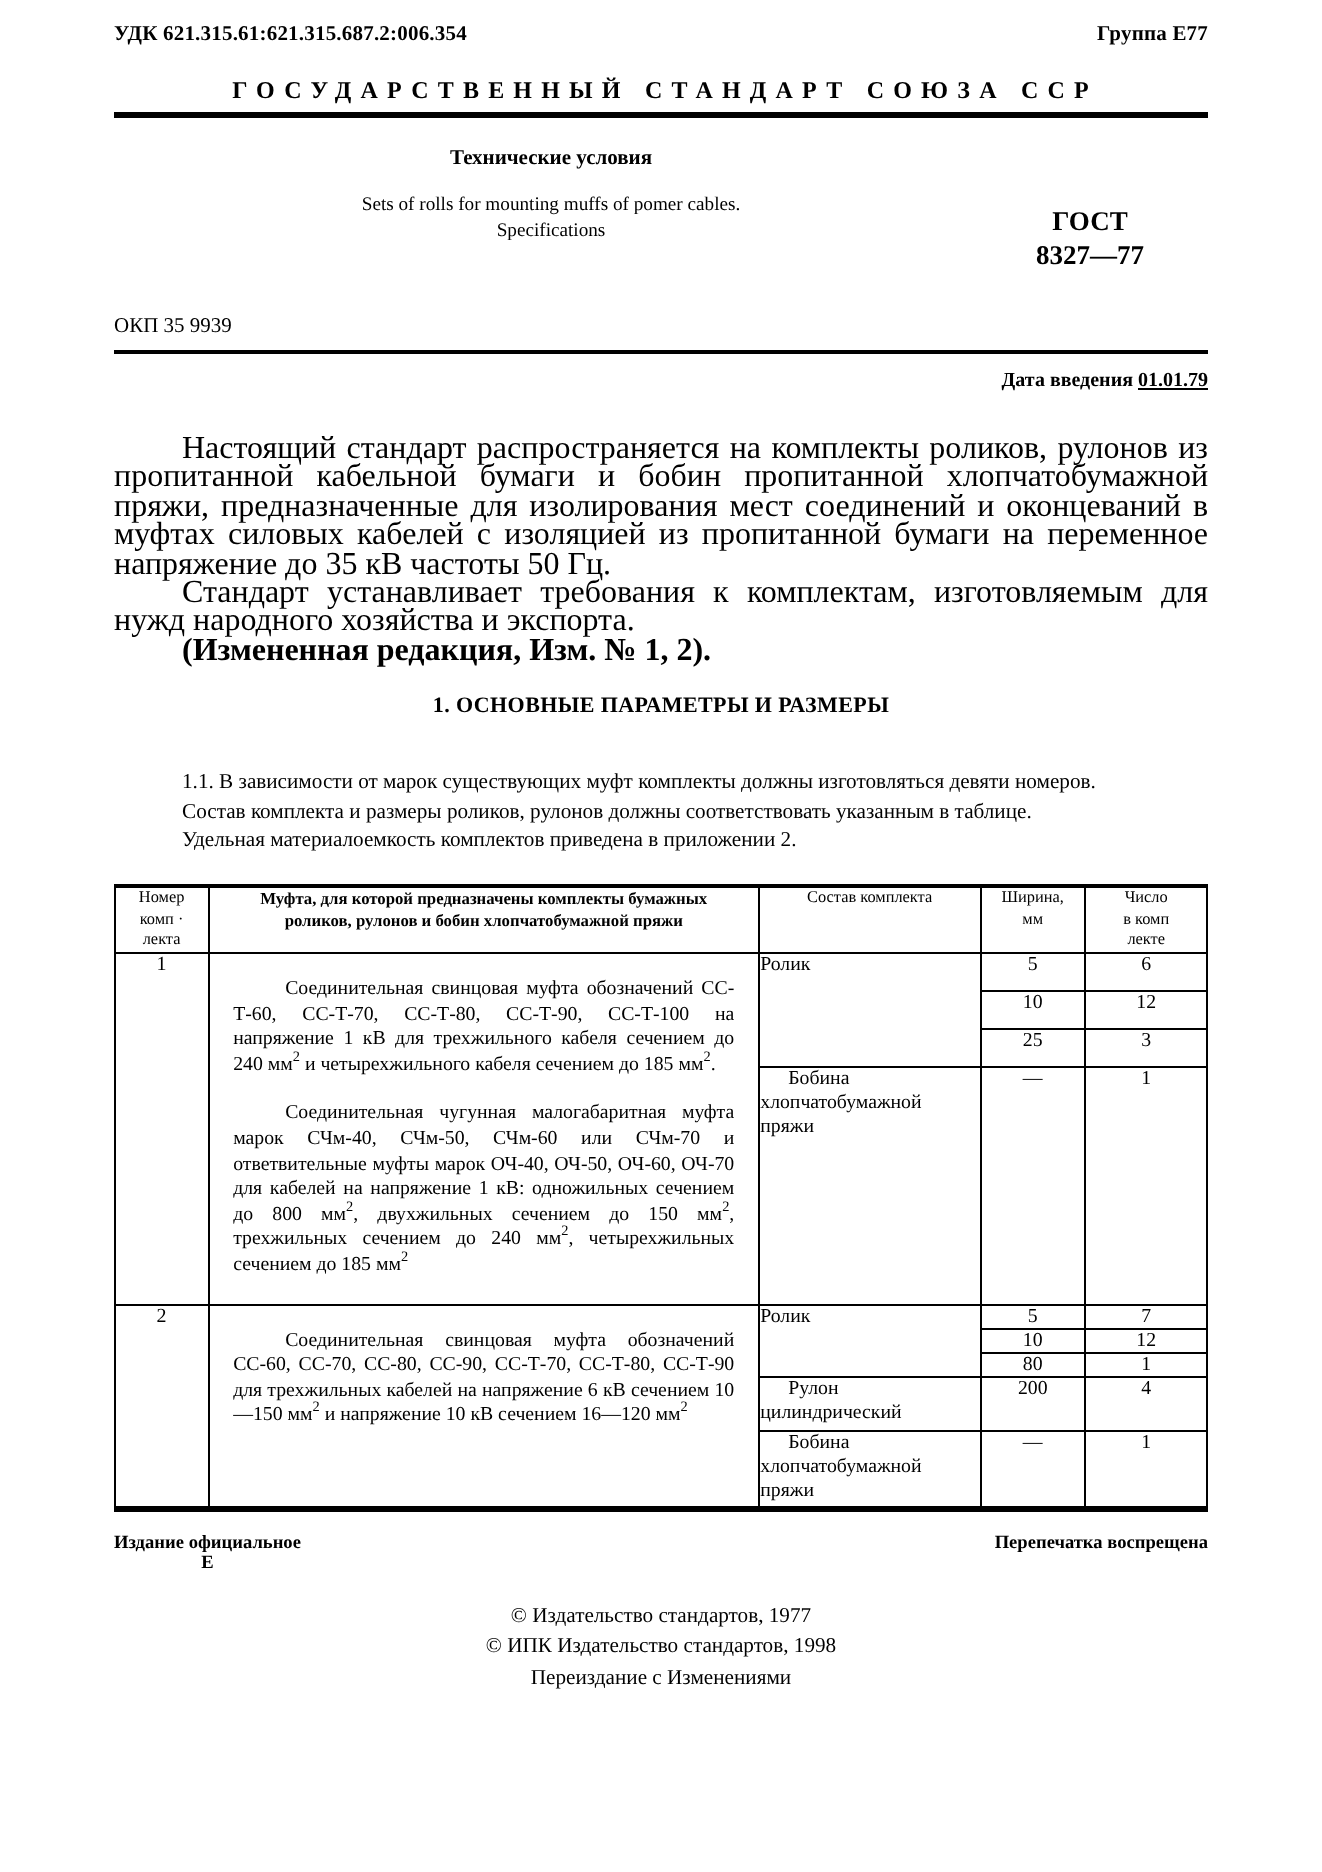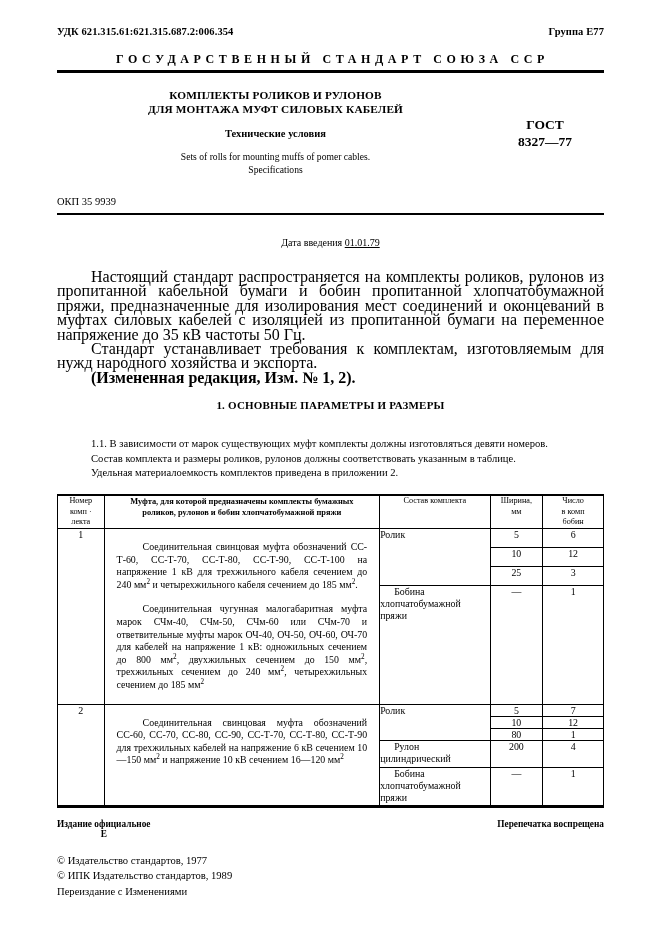--- a/index.html
+++ b/index.html
@@ -25,21 +25,21 @@
     left: 57px;
     top: 0;
     width: 547px;
   }
 
   
   .udk-row {
     display: flex;
     justify-content: space-between;
     align-items: baseline;
-    padding-top: 26px;
+    padding-top: 12px;
     font-weight: bold;
     font-size: 10.5px;
     letter-spacing: 0.1px;
   }
   .udk-code { white-space: nowrap; }
   .group-code { white-space: nowrap; }
 
   .gost-union {
     margin-top: 15px;
     text-align: center;
@@ -102,23 +102,23 @@
     margin-top: 20px;
     font-size: 10.5px;
   }
   .rule-thin {
     margin-top: 6px;
     height: 2px;
     background: #000;
   }
 
   .date-intro {
-    margin-top: 22px;
-    text-align: center;
-    font-weight: normal;
+    margin-top: 8px;
+    text-align: right;
+    font-weight: bold;
     font-size: 10px;
   }
   .date-intro .u { text-decoration: underline; }
 
   
   .body-text {
     margin-top: 22px;
     font-size: 16px;
     line-height: 14.4px;
     text-align: justify;
@@ -226,21 +226,21 @@
   .footer-row {
     display: flex;
     justify-content: space-between;
     font-weight: bold;
     font-size: 9.3px;
   }
   .official-wrap { text-align: center; }
   .official-wrap .letter-e { display: block; font-weight: bold; }
   .copyright {
     margin-top: 14px;
-    text-align: left;
+    text-align: center;
     font-size: 10.6px;
     line-height: 15.5px;
     font-weight: normal;
   }
   .copyright .ln { display: block; }
 </style>
 </head>
 <body>
 
 <div class="page">
@@ -248,24 +248,20 @@
 
     <div class="udk-row">
       <span class="udk-code">УДК 621.315.61:621.315.687.2:006.354</span>
       <span class="group-code">Группа Е77</span>
     </div>
 
     <div class="gost-union">ГОСУДАРСТВЕННЫЙ СТАНДАРТ СОЮЗА ССР</div>
     <div class="rule-thick"></div>
 
     <div class="title-block">
-      <div class="doc-title">
-        <span class="ln">КОМПЛЕКТЫ РОЛИКОВ И РУЛОНОВ</span>
-        <span class="ln">ДЛЯ МОНТАЖА МУФТ СИЛОВЫХ КАБЕЛЕЙ</span>
-      </div>
       <div class="tech-cond">Технические условия</div>
       <div class="eng-title">
         <span class="ln">Sets of rolls for mounting muffs of pomer cables.</span>
         <span class="ln">Specifications</span>
       </div>
       <div class="gost-number">
         <span class="ln">ГОСТ</span>
         <span class="ln">8327—77</span>
       </div>
     </div>
@@ -309,21 +305,21 @@
             <span style="display:block">роликов, рулонов и бобин хлопчатобумажной пряжи</span>
           </td>
           <td class="th-cell">Состав комплекта</td>
           <td class="th-cell">
             <span style="display:block">Ширина,</span>
             <span style="display:block">мм</span>
           </td>
           <td class="th-cell">
             <span style="display:block">Число</span>
             <span style="display:block">в комп</span>
-            <span style="display:block">бобин</span>
+            <span style="display:block">лекте</span>
           </td>
         </tr>
 
         <tr>
           <td class="cell-num" rowspan="4">1</td>
           <td class="cell-muff" rowspan="4">
             <p>Соединительная свинцовая муфта обозначений СС-Т-60, СС-Т-70, СС-Т-80, СС-Т-90, СС-Т-100 на напряжение 1 кВ для трехжильного кабеля сечением до 240 мм<sup>2</sup> и четырехжильного кабеля сечением до 185 мм<sup>2</sup>.</p>
             <p>Соединительная чугунная малогабаритная муфта марок СЧм-40, СЧм-50, СЧм-60 или СЧм-70 и ответвительные муфты марок ОЧ-40, ОЧ-50, ОЧ-60, ОЧ-70 для кабелей на напряжение 1 кВ: одножильных сечением до 800 мм<sup>2</sup>, двухжильных сечением до 150 мм<sup>2</sup>, трехжильных сечением до 240 мм<sup>2</sup>, четырехжильных сечением до 185 мм<sup>2</sup></p>
           </td>
           <td class="cell-sostav" rowspan="3"><span>Ролик</span></td>
@@ -385,19 +381,19 @@
     <div class="footer">
       <div class="footer-row">
         <span class="official-wrap">
           <span>Издание официальное</span>
           <span class="letter-e">Е</span>
         </span>
         <span>Перепечатка воспрещена</span>
       </div>
       <div class="copyright">
         <span class="ln">© Издательство стандартов, 1977</span>
-        <span class="ln">© ИПК Издательство стандартов, 1989</span>
+        <span class="ln">© ИПК Издательство стандартов, 1998</span>
         <span class="ln">Переиздание с Изменениями</span>
       </div>
     </div>
 
   </div>
 </div>
 
 </body></html>

